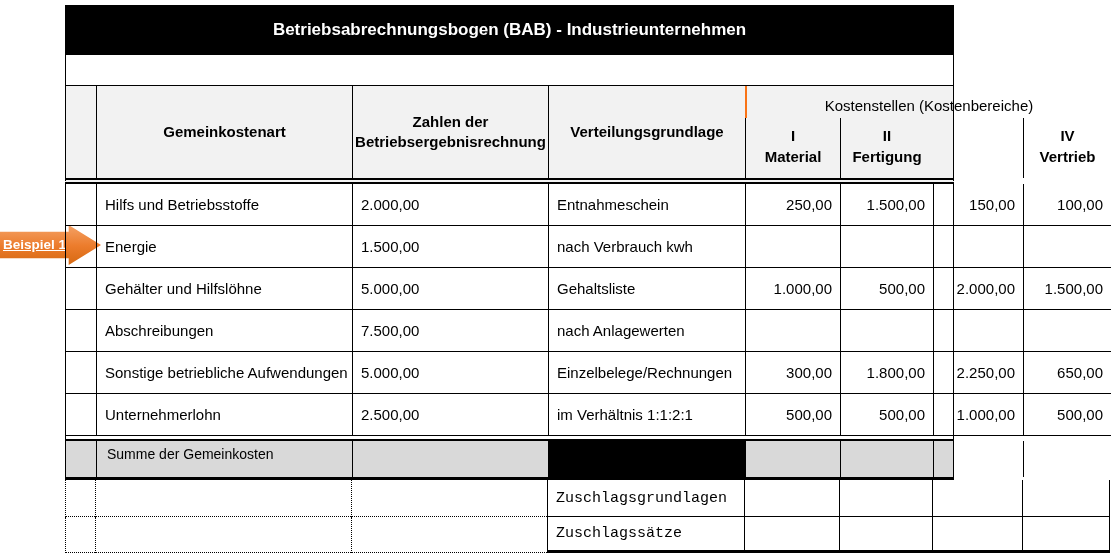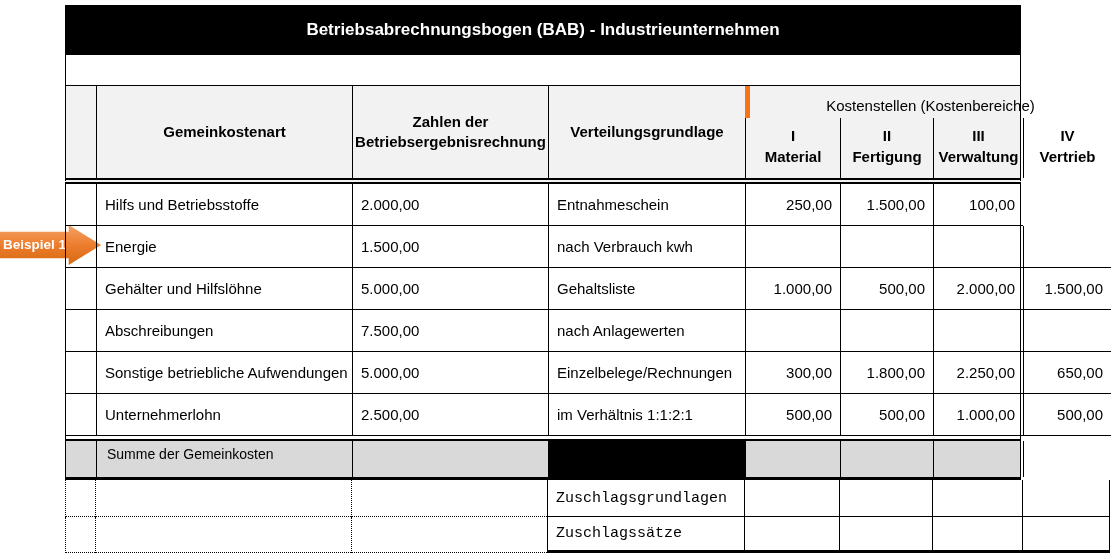--- a/index.html
+++ b/index.html
@@ -1,35 +1,35 @@
 <!DOCTYPE html>
 <html style="--accent_orange: #ec7c2c; --header_bg: #f2f2f2; --summe_bg: #d9d9d9; --bar_bg: #000000;"><head>
 <meta charset="utf-8">
 <style>
   html,body{margin:0;padding:0;background:#fff;}
   .stage{position:relative;width:1116px;height:559px;overflow:hidden;background:#fff;
          font-family:"Liberation Sans",sans-serif;color:#000;}
-  .sheet{position:absolute;left:65px;top:5px;width:956px;}
+  .sheet{position:absolute;left:65px;top:5px;width:889px;}
 
   
   .titlebar{height:50px;background:var(--bar_bg,#000);color:#fff;font-weight:bold;font-size:17px;
             display:flex;align-items:center;justify-content:center;}
   .gaprow{height:30px;background:#fff;border-left:1px solid #000;border-right:1px solid #000;}
 
   
   .grid8{display:grid;grid-template-columns:30px 256px 196px 197px 95px 93px 90px 88px;box-sizing:border-box;}
 
   
   .header{background:var(--header_bg,#f2f2f2);border:1px solid #000;border-bottom:6px double #000;
           grid-template-rows:32px 60px;}
   .hcell{grid-row:1/3;display:flex;align-items:center;justify-content:center;text-align:center;
          font-weight:bold;font-size:15px;border-left:1px solid #000;padding:0 2px;line-height:1.35;}
   .hcell.first{border-left:none;}
   .kgroup{grid-column:5/9;grid-row:1;display:flex;align-items:flex-end;justify-content:center;
-          font-size:15px;border-left:5px solid #f97316;padding-bottom:4px;}
+          font-size:15px;border-left:2px solid #f97316;padding-bottom:4px;}
   .ksub{grid-row:2;border-left:1px solid #000;display:flex;flex-direction:column;align-items:center;
         justify-content:space-evenly;font-weight:bold;font-size:15px;padding:4px 0 8px 0;}
 
   
   .drow{height:42px;border-left:1px solid #000;border-right:1px solid #000;}
   .dc{border-left:1px solid #000;border-bottom:1px solid #000;display:flex;align-items:center;
       font-size:15px;padding:8px 8px;box-sizing:border-box;white-space:nowrap;overflow:hidden;}
   .dc.first{border-left:none;}
   .dc.num{justify-content:flex-end;}
 
@@ -51,21 +51,21 @@
   .fr.last{border-right:1px solid #000;}
   .frow2 .fr{border-bottom:3px solid #000;}
   .fc.labeled{padding-left:8px;}
 
   
   .callout{position:absolute;left:0;width:101px;height:40px;}
   .callout .shape{position:absolute;inset:0;
     background:linear-gradient(180deg,#f4a266 0%,var(--accent_orange,#ec7c2c) 52%,#d66911 100%);
     clip-path:polygon(0 17%,68% 17%,68% 0,100% 50%,68% 100%,68% 83%,0 83%);}
   .callout .label{position:absolute;left:0;top:0;width:69px;height:40px;line-height:40px;
-    text-align:center;color:#fff;font-weight:bold;font-size:13.5px;white-space:nowrap;}
+    text-align:center;color:#fff;font-weight:bold;font-size:13.5px;white-space:nowrap;text-decoration:underline;}
   .callout1{top:225px;}
   .callout2{top:309px;}
 </style>
 </head>
 <body>
 
 <div class="stage">
 
   <div class="callout callout1">
     <div class="shape"></div>
@@ -87,37 +87,34 @@
       <div class="hcell" style="grid-column:4">Verteilungsgrundlage</div>
       <div class="kgroup">Kostenstellen (Kostenbereiche)</div>
       <div class="ksub" style="grid-column:5">
         <span>I</span>
         <span>Material</span>
       </div>
       <div class="ksub" style="grid-column:6">
         <span>II</span>
         <span>Fertigung</span>
       </div>
-      <div class="ksub" style="grid-column:7">
-        <span>III</span>
-        <span>Verwaltung</span>
-      </div>
       <div class="ksub" style="grid-column:8">
         <span>IV</span>
         <span>Vertrieb</span>
       </div>
     </div>
 
     <div class="grid8 drow">
       <div class="dc first"></div>
       <div class="dc">Hilfs und Betriebsstoffe</div>
       <div class="dc">2.000,00</div>
       <div class="dc">Entnahmeschein</div>
       <div class="dc num">250,00</div>
       <div class="dc num">1.500,00</div>
+      <div class="dc num">150,00</div>
       <div class="dc num">100,00</div>
     </div>
     <div class="grid8 drow">
       <div class="dc first"></div>
       <div class="dc">Energie</div>
       <div class="dc">1.500,00</div>
       <div class="dc">nach Verbrauch kwh</div>
       <div class="dc num"></div>
       <div class="dc num"></div>
       <div class="dc num"></div>

